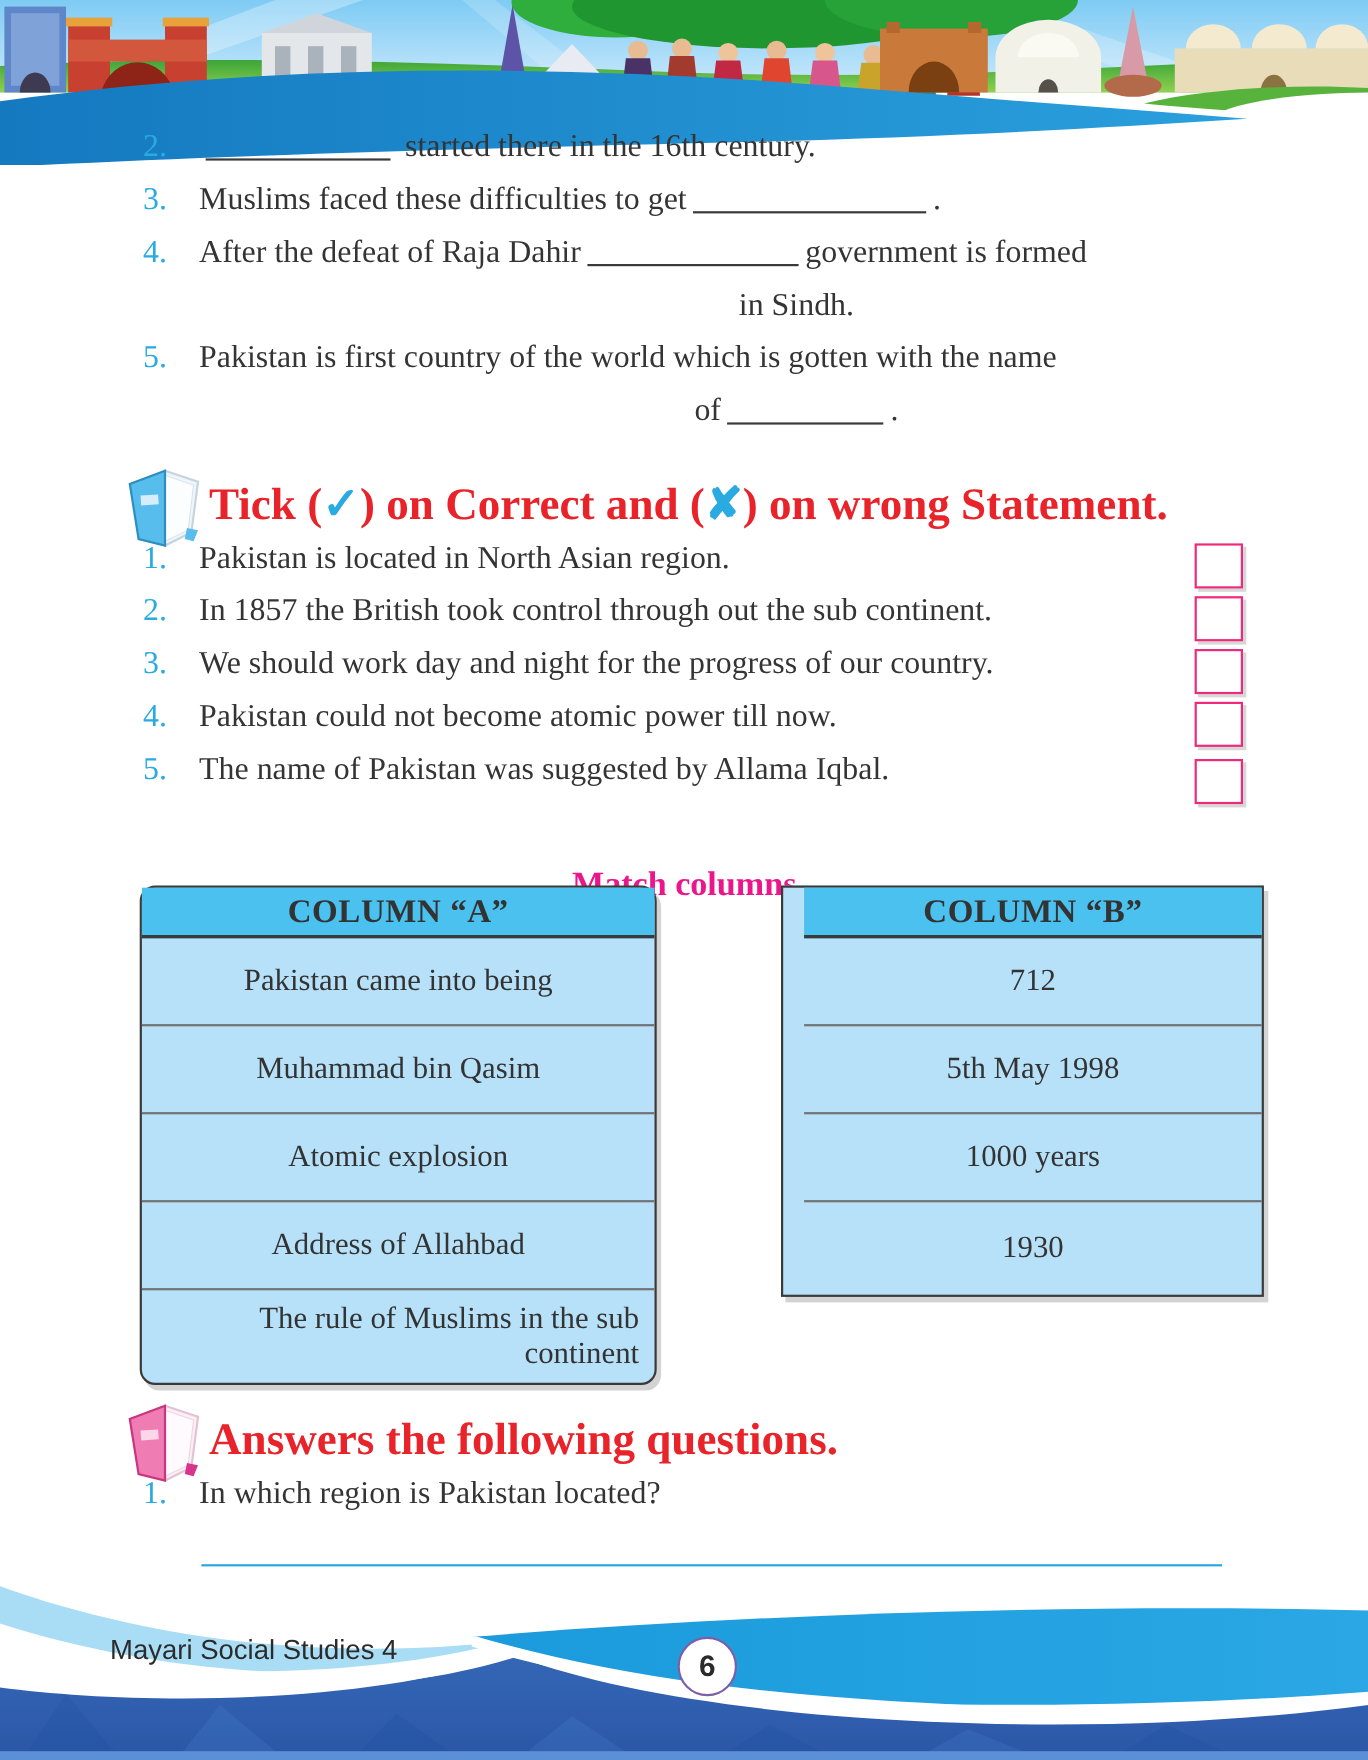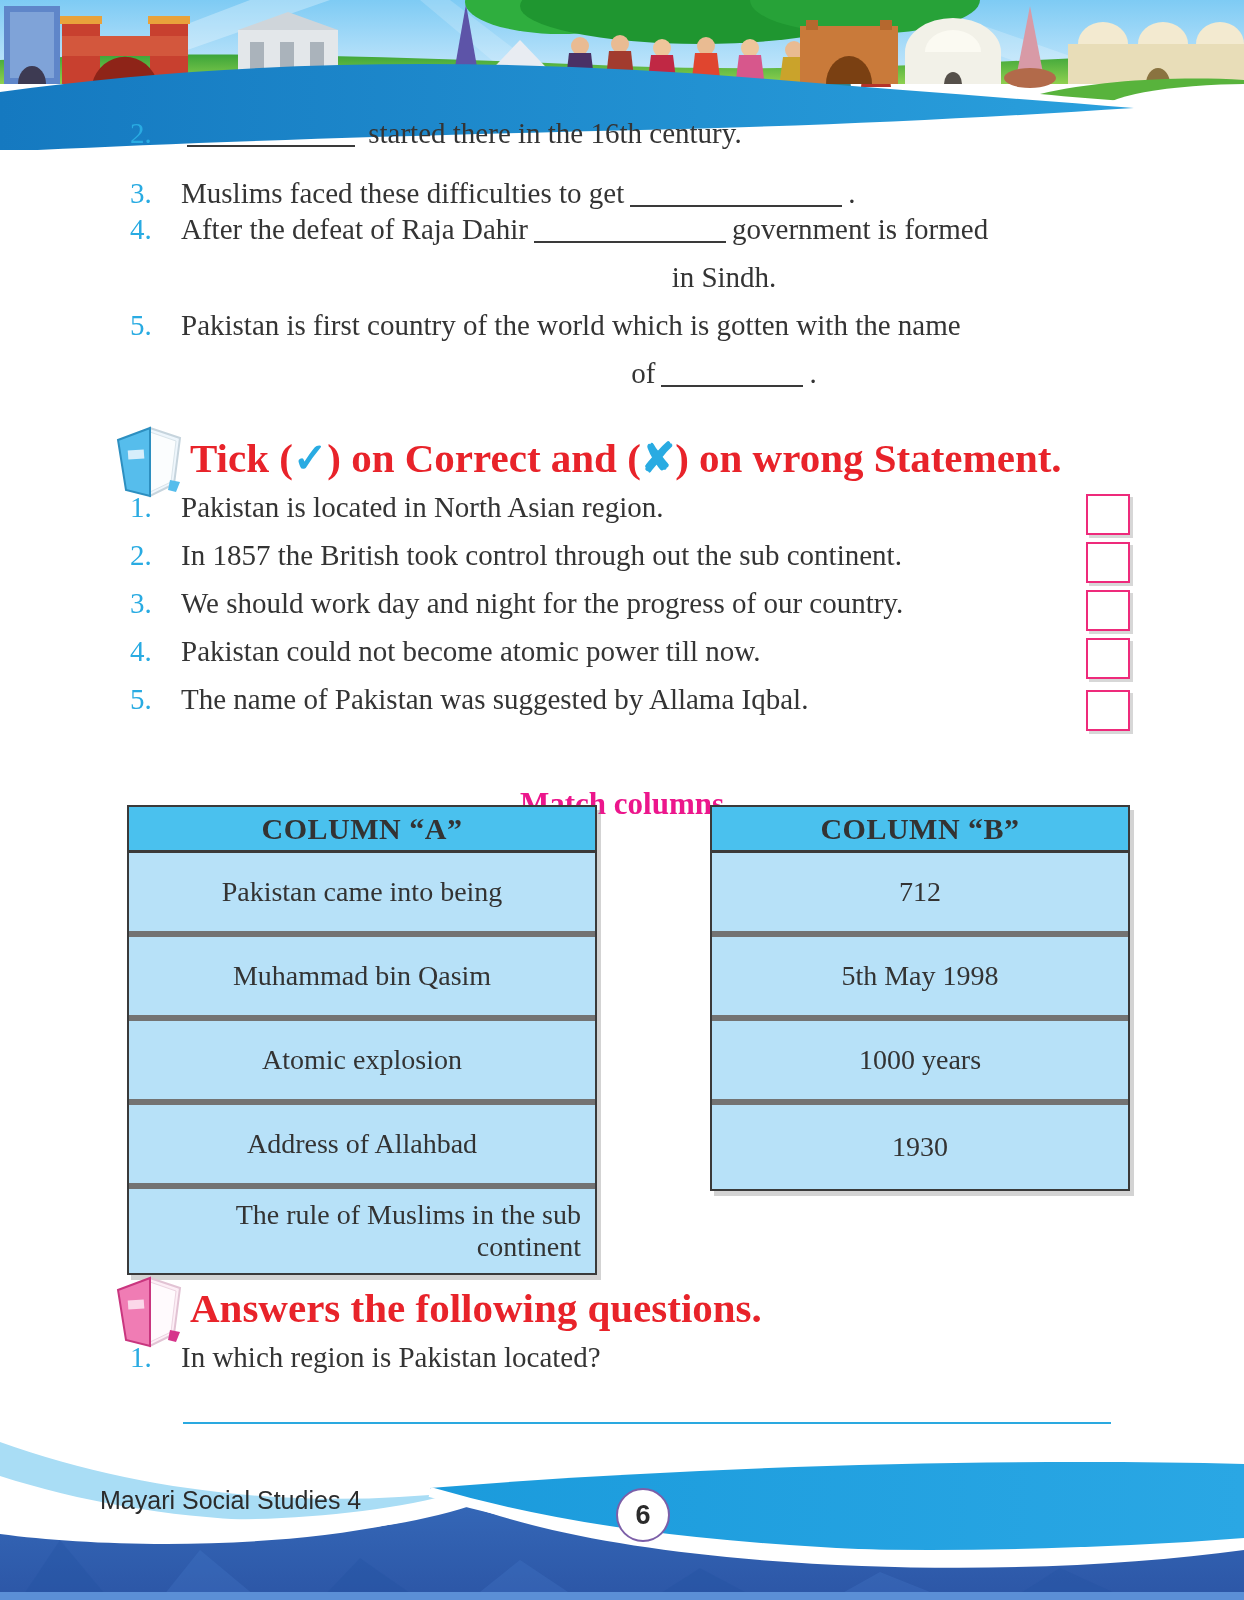--- a/index.html
+++ b/index.html
@@ -45,32 +45,32 @@
   #match-title{
     position:absolute;top:748px;left:0;width:1244px;text-align:center;
     font-size:31px;font-weight:bold;color:#ec168c;margin-top:38px;
   }
   .mtable{
     position:absolute;top:805px;
     border:2px solid #3a3a3a;
     box-shadow:4px 5px 0 rgba(130,130,130,.35);
     background:#b7e1f8;
   }
-  #table-a{left:127px;width:466px;}
-  #table-b{left:710px;width:416px;}
+  #table-a{left:127px;width:466px;border-radius:14px;}
+  #table-b{left:710px;width:416px;padding-left:19px;}
   .mtable .th{
     height:43px;background:#4ac1ee;border-bottom:3px solid #3a3a3a;
     display:flex;align-items:center;justify-content:center;
     font-size:30px;font-weight:bold;color:#333333;letter-spacing:.5px;
   }
   .mtable .tr{
     height:78px;display:flex;align-items:center;justify-content:center;
     font-size:28px;color:#333333;text-align:center;
   }
-  .mtable .tr + .tr{border-top:6px solid #737373;}
+  .mtable .tr + .tr{border-top:2px solid #737373;}
   .mtable .tr.tall{height:84px;}
   .mtable .tr.left{
     justify-content:flex-start;text-align:right;
     padding:0 14px;white-space:normal;line-height:1.15;
   }
 
   
   #answer-line{
     position:absolute;top:1422px;left:183px;width:928px;height:0;
     border-top:2.5px solid #2aa9e0;
@@ -211,21 +211,21 @@
   <path d="M1040,94 C1100,80 1180,76 1244,80 L1244,112 C1180,104 1100,100 1040,94 Z" fill="#58b33c"></path>
   <ellipse cx="1250" cy="112" rx="150" ry="28" fill="#ffffff"></ellipse>
 
   <path d="M0,92 C260,56 520,58 780,80 C900,90 1020,99 1134,108 C980,118 820,126 640,130 C430,135 180,142 0,152 Z" fill="url(#swoosh)"></path>
 </svg>
 
 <div class="qline" style="top:118px">
   <span class="qnum">2.</span><span class="blank" style="width:168px"></span>
   <span>started there in the 16th century.</span>
 </div>
-<div class="qline" style="top:178px">
+<div class="qline" style="top:166px">
   <span class="qnum">3.</span><span>Muslims faced these difficulties to get</span><span class="blank" style="width:212px"></span><span>.</span>
 </div>
 <div class="qline" style="top:214px">
   <span class="qnum">4.</span><span>After the defeat of Raja Dahir</span><span class="blank" style="width:192px"></span><span>government is formed</span>
 </div>
 <div class="qline cont" style="top:262px">
   <span>in Sindh.</span>
 </div>
 <div class="qline" style="top:310px">
   <span class="qnum">5.</span><span>Pakistan is first country of the world which is gotten with the name</span>

